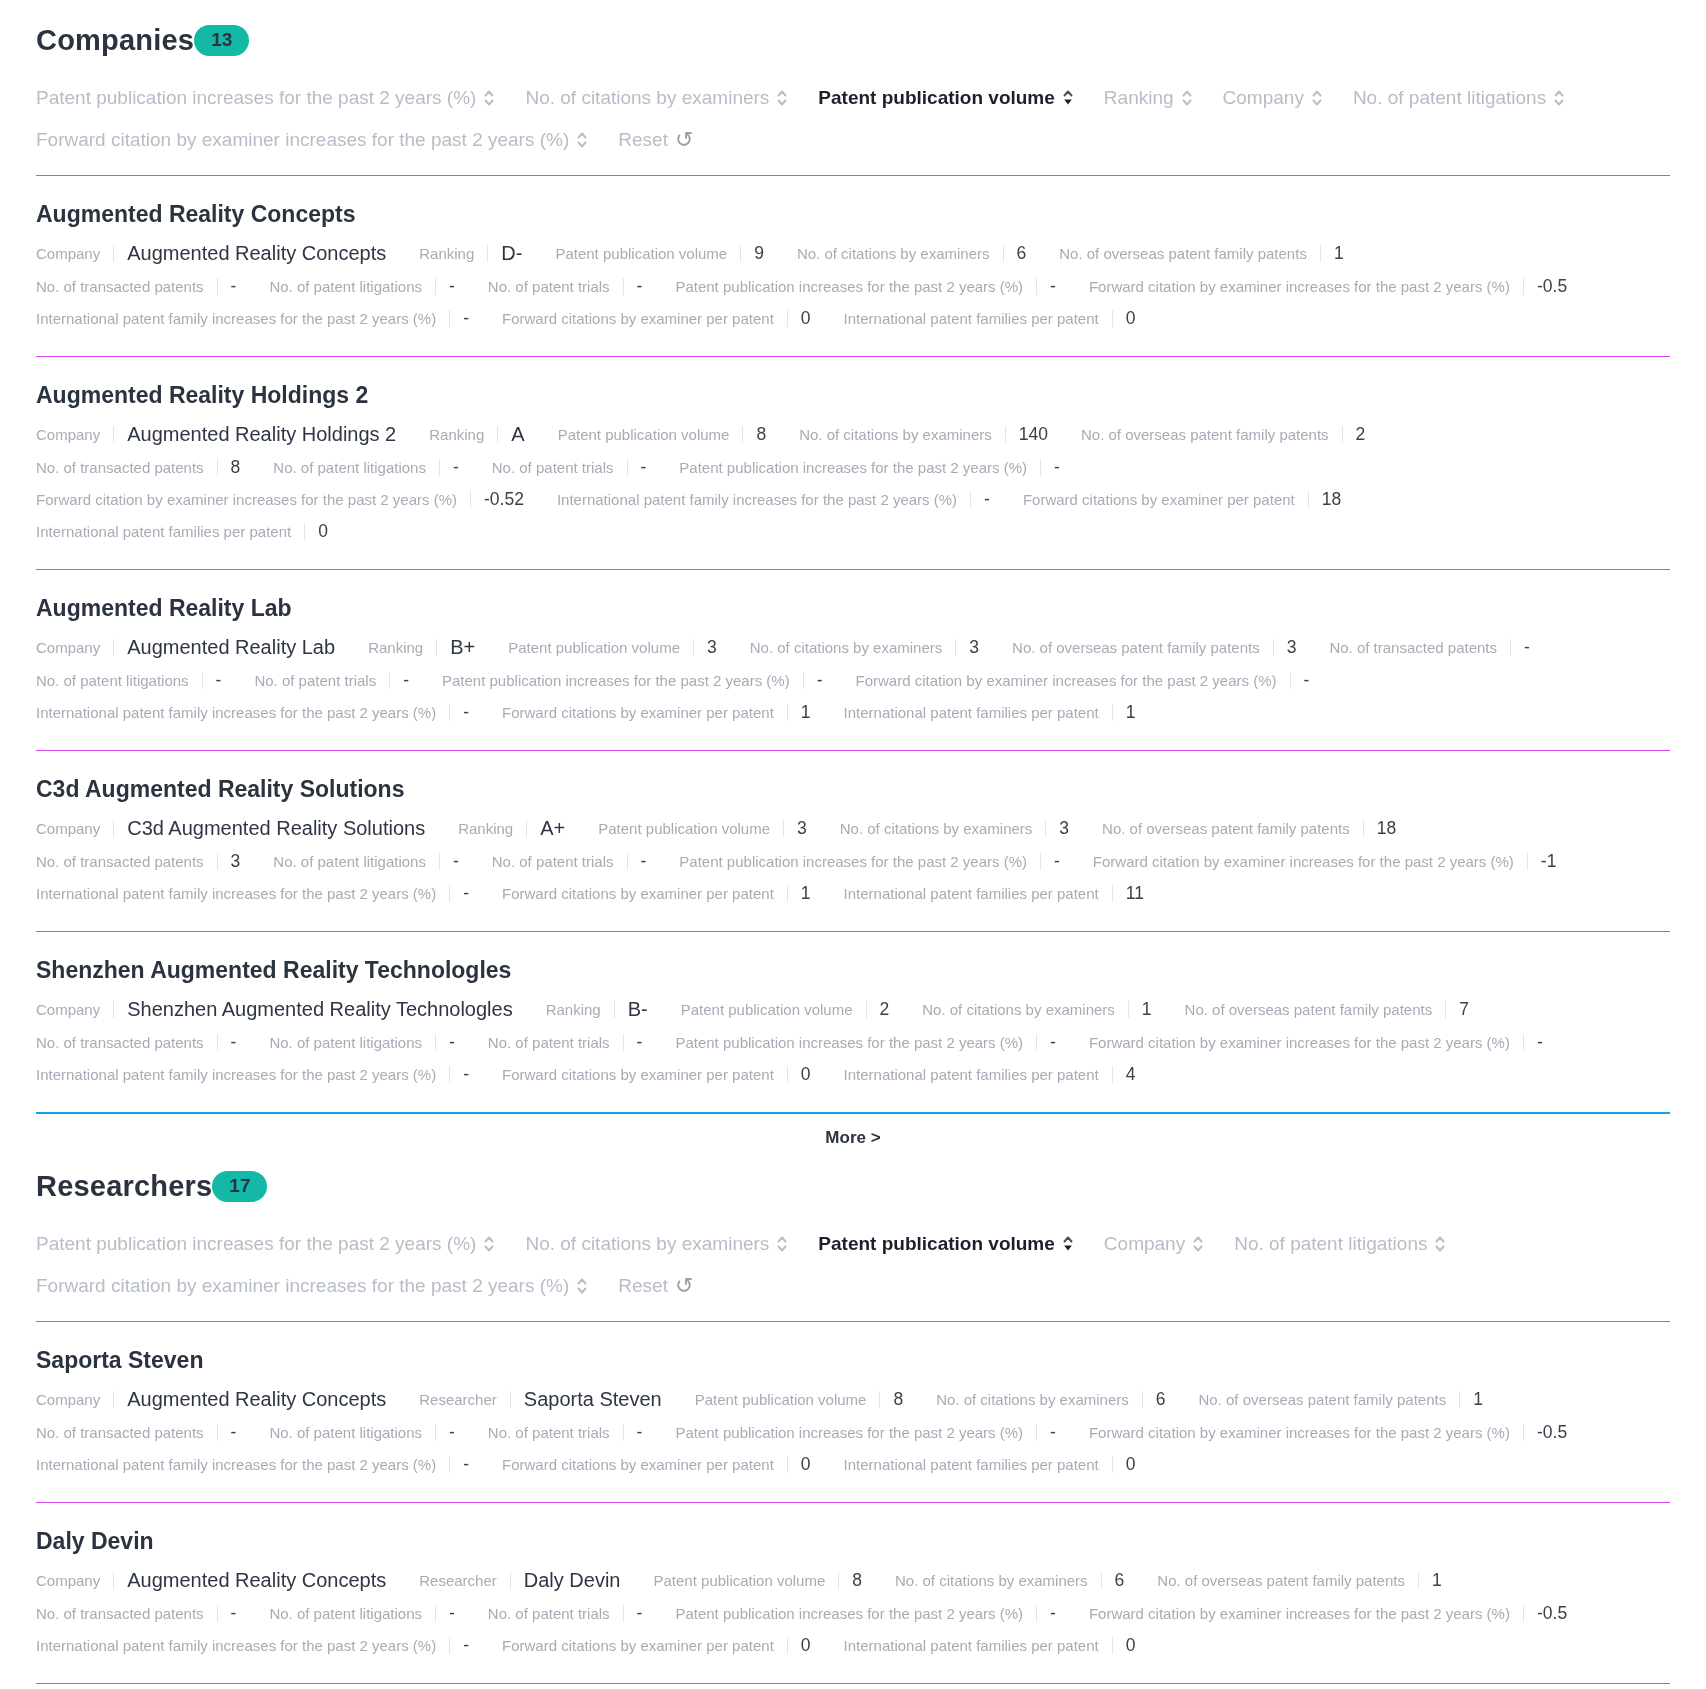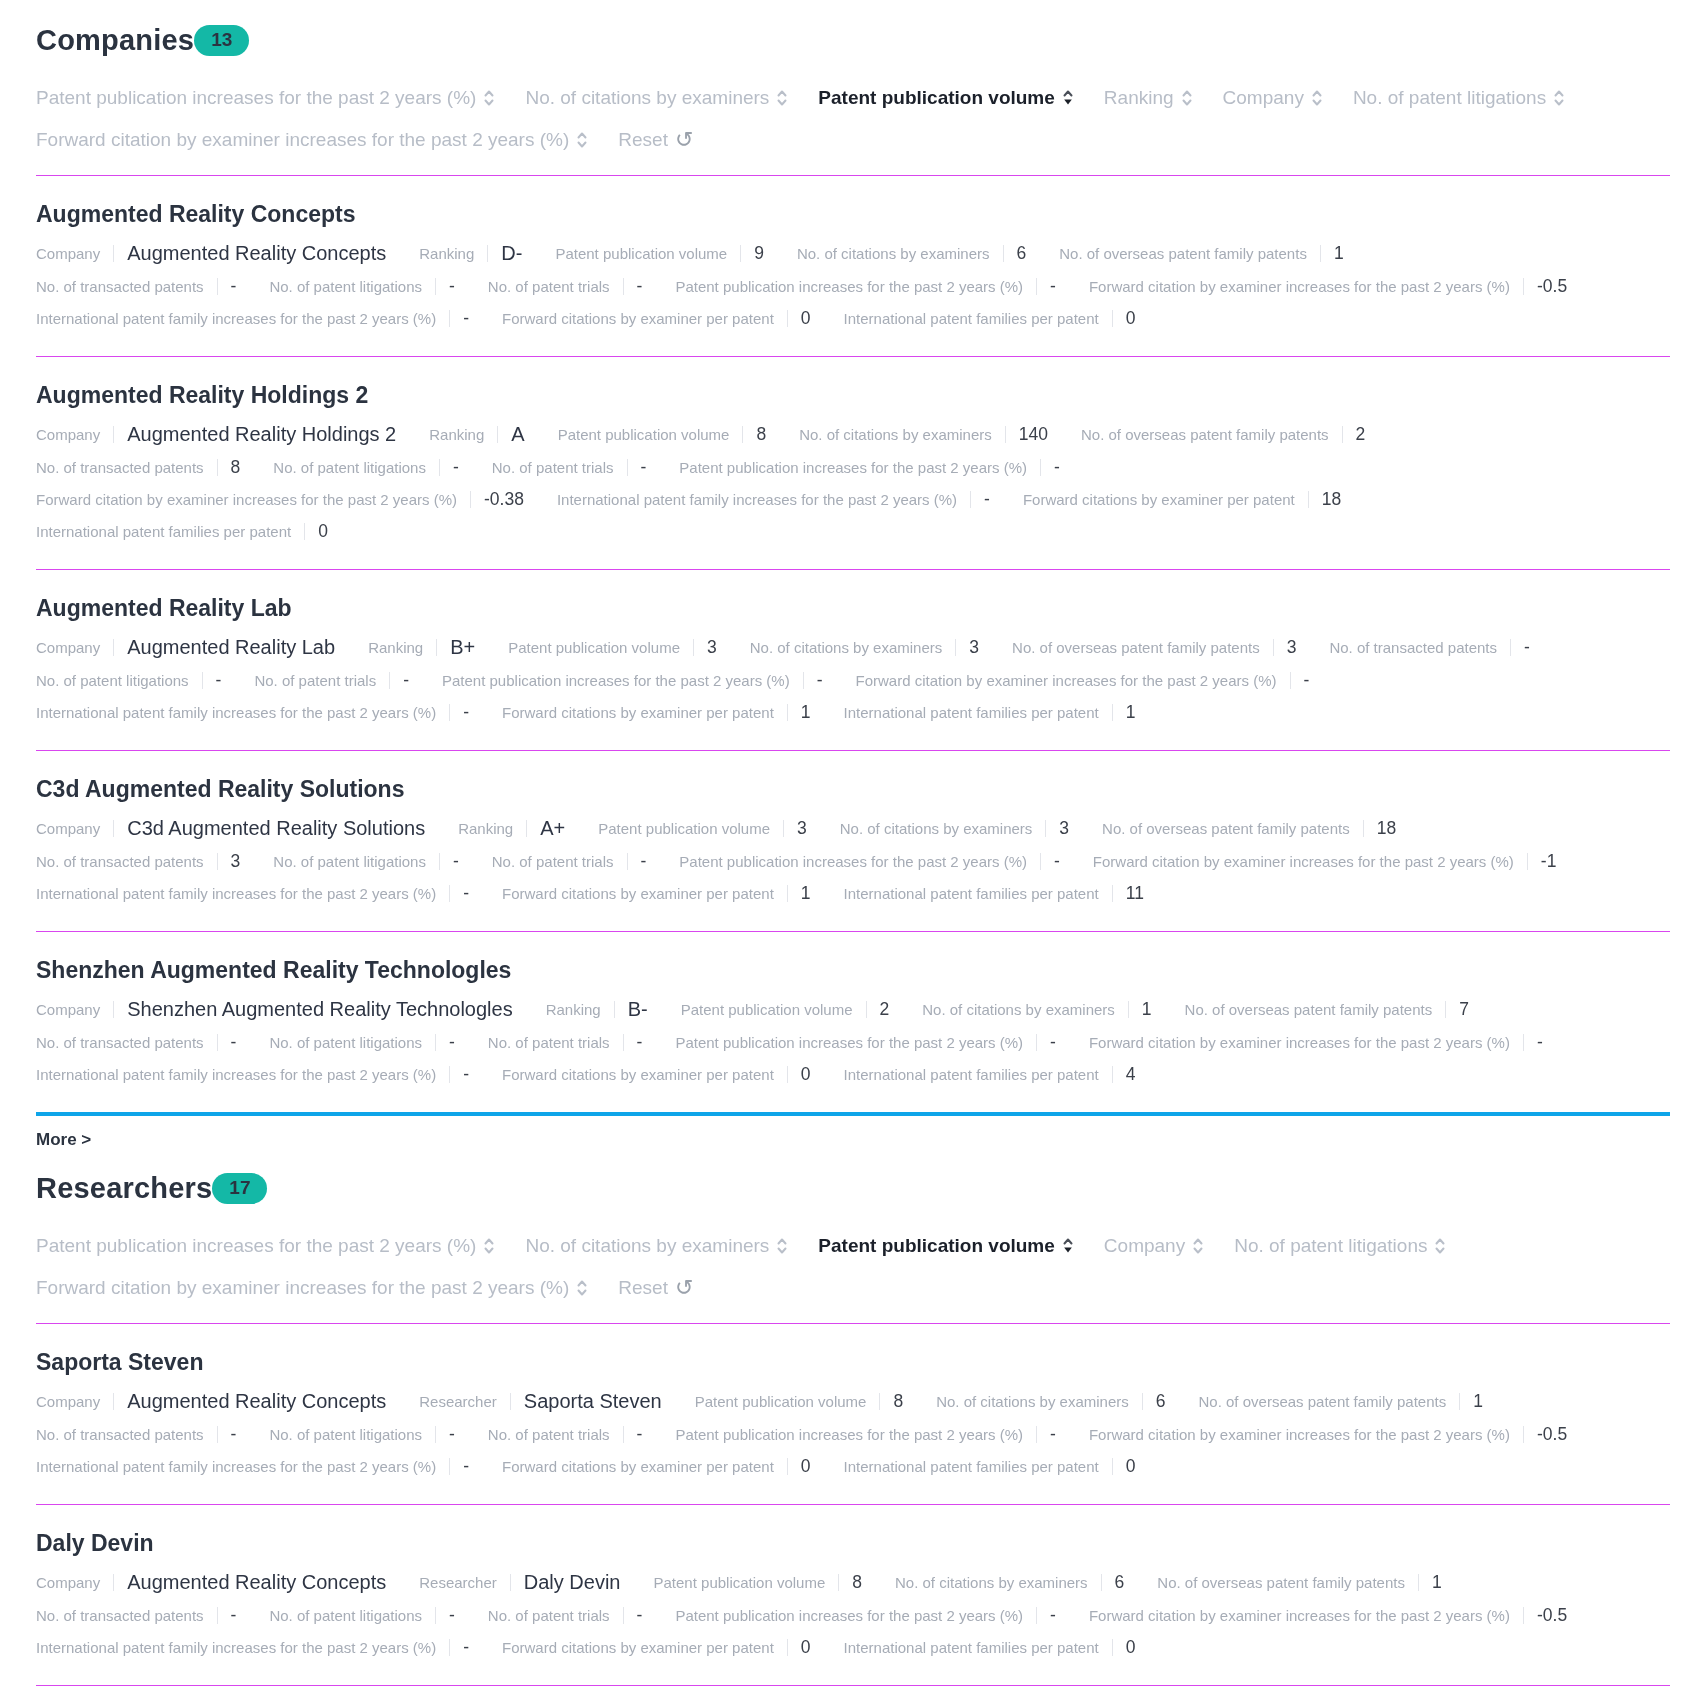--- a/index.html
+++ b/index.html
@@ -25,21 +25,21 @@
   .sorter .sicon { display:inline-flex; }
   .sorter.reset .ricon { font-size:22px; color:#9aa1ab; line-height:1; }
   .entry-list .entry { border-top:1px solid #d946ef; padding:25px 0 27px 0; }
   .entry-title { font-size:23px; font-weight:700; color:#2b3340; margin-bottom:14px; }
   .pairs { display:flex; flex-wrap:wrap; align-items:center; column-gap:33px; row-gap:11px; max-width:1535px; }
   .pair { display:inline-flex; align-items:center; gap:13px; white-space:nowrap; }
   .p-label { font-size:15px; color:#a6acb6; }
   .p-div { width:1px; height:17px; background:#e3e5ea; display:inline-block; }
   .p-val { font-size:17.5px; color:#3b404a; }
   .p-val.big { font-size:20px; color:#2e3544; }
-  .more-row { border-top:4px solid #0ea5e9; text-align:left; padding:14px 0 12px 0; }
+  .more-row { border-top:2px solid #0ea5e9; text-align:center; padding:14px 0 12px 0; }
   .more-link { font-size:17px; font-weight:700; color:#2b3340; cursor:pointer; }
 </style>
 </head>
 <body>
 
 <div class="section">
   <div class="section-header">
     <span class="section-title">Companies</span>
     <span class="count-badge">13</span>
   </div>
@@ -231,21 +231,21 @@
             <span class="p-val">-</span>
           </span>
           <span class="pair">
             <span class="p-label">Patent publication increases for the past 2 years (%)</span>
             <span class="p-div"></span>
             <span class="p-val">-</span>
           </span>
           <span class="pair">
             <span class="p-label">Forward citation by examiner increases for the past 2 years (%)</span>
             <span class="p-div"></span>
-            <span class="p-val">-0.38</span>
+            <span class="p-val">-0.52</span>
           </span>
           <span class="pair">
             <span class="p-label">International patent family increases for the past 2 years (%)</span>
             <span class="p-div"></span>
             <span class="p-val">-</span>
           </span>
           <span class="pair">
             <span class="p-label">Forward citations by examiner per patent</span>
             <span class="p-div"></span>
             <span class="p-val">18</span>

